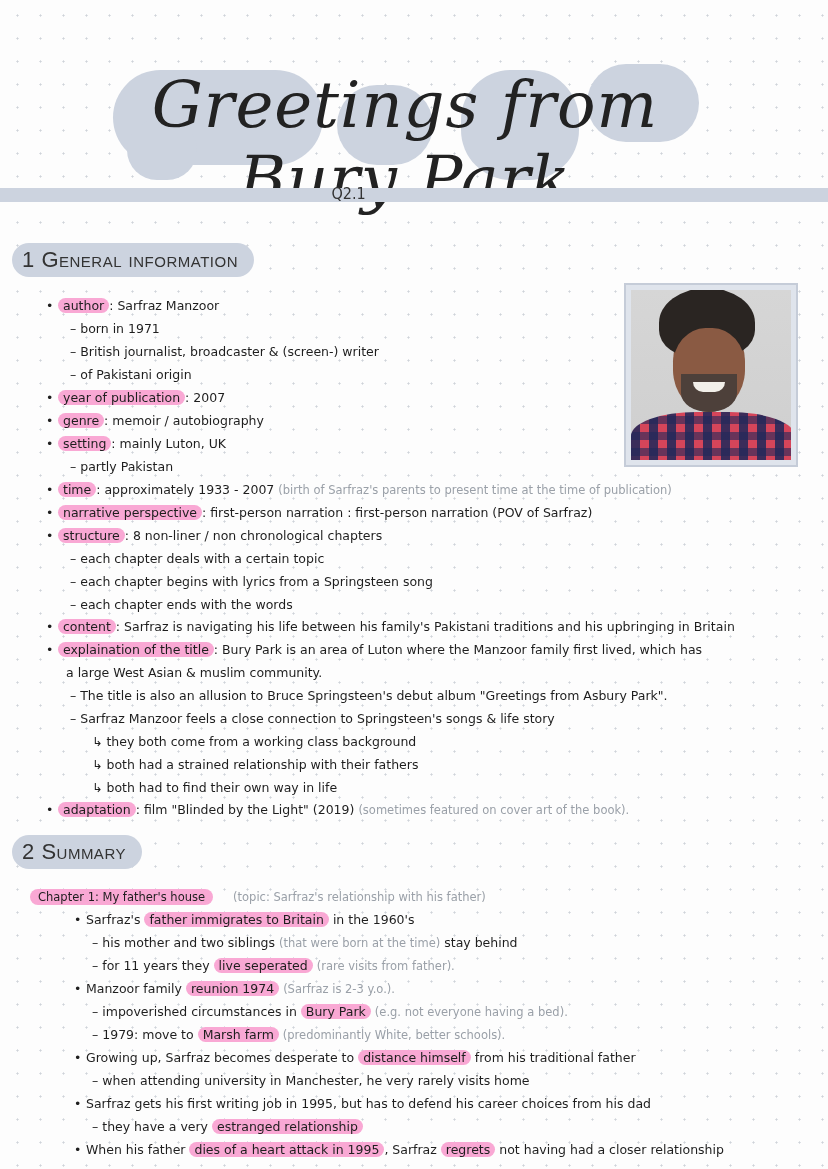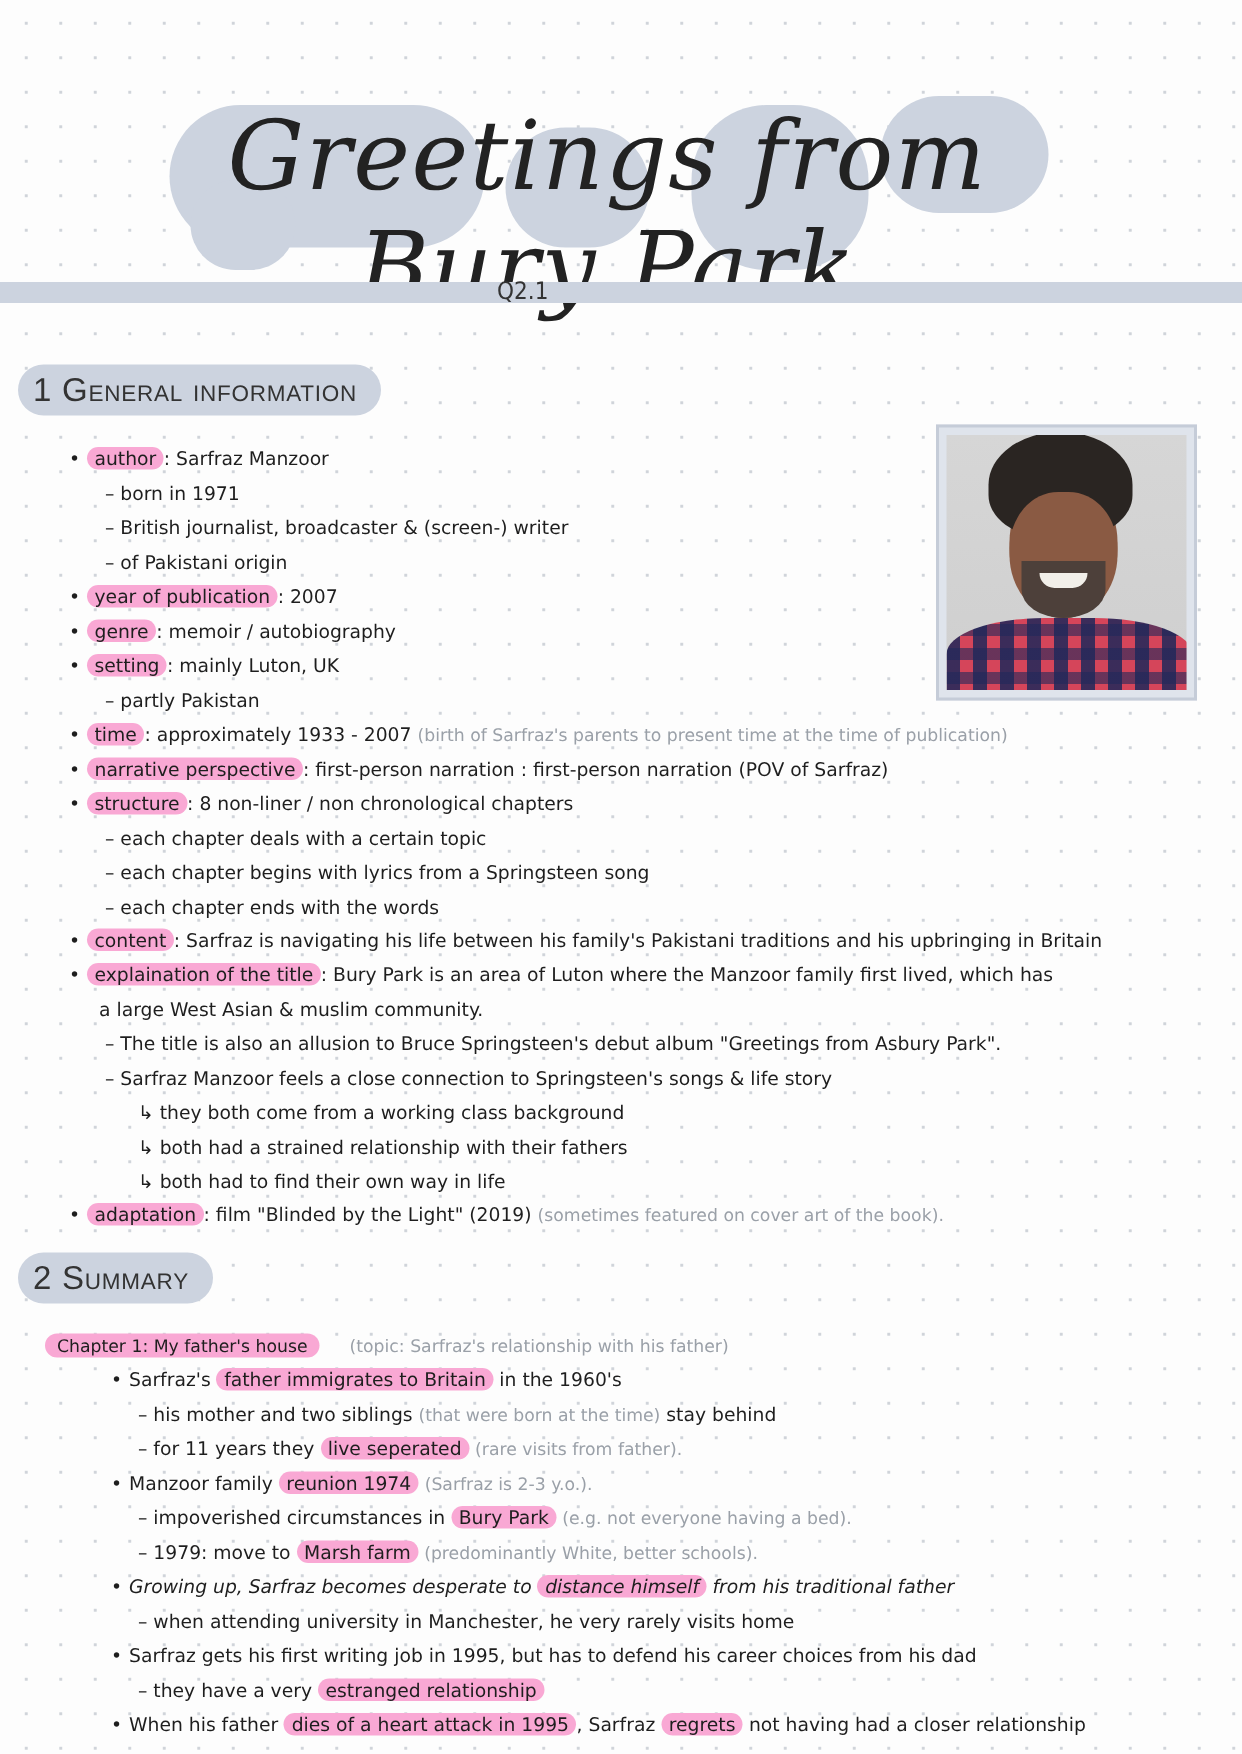--- a/index.html
+++ b/index.html
@@ -161,21 +161,21 @@
   <span>impoverished circumstances in</span>
   <span class="hl">Bury Park</span>
   <span class="muted">(e.g. not everyone having a bed).</span>
 </div>
 <div class="line" style="left:92px;top:1027px;">– 
   <span>1979: move to</span>
   <span class="hl">Marsh farm</span>
   <span class="muted">(predominantly White, better schools).</span>
 </div>
 
-<div class="line bullet" style="left:86px;top:1050px;font-style:italic;">
+<div class="line bullet" style="left:86px;top:1050px;">
   <span>Growing up, Sarfraz becomes desperate to</span>
   <span class="hl">distance himself</span>
   <span>from his traditional father</span>
 </div>
 <div class="line" style="left:92px;top:1073px;">– 
   <span>when attending university in Manchester, he very rarely visits home</span>
 </div>
 
 <div class="line bullet" style="left:86px;top:1096px;">
   <span>Sarfraz gets his first writing job in 1995, but has to defend his career choices from his dad</span>

